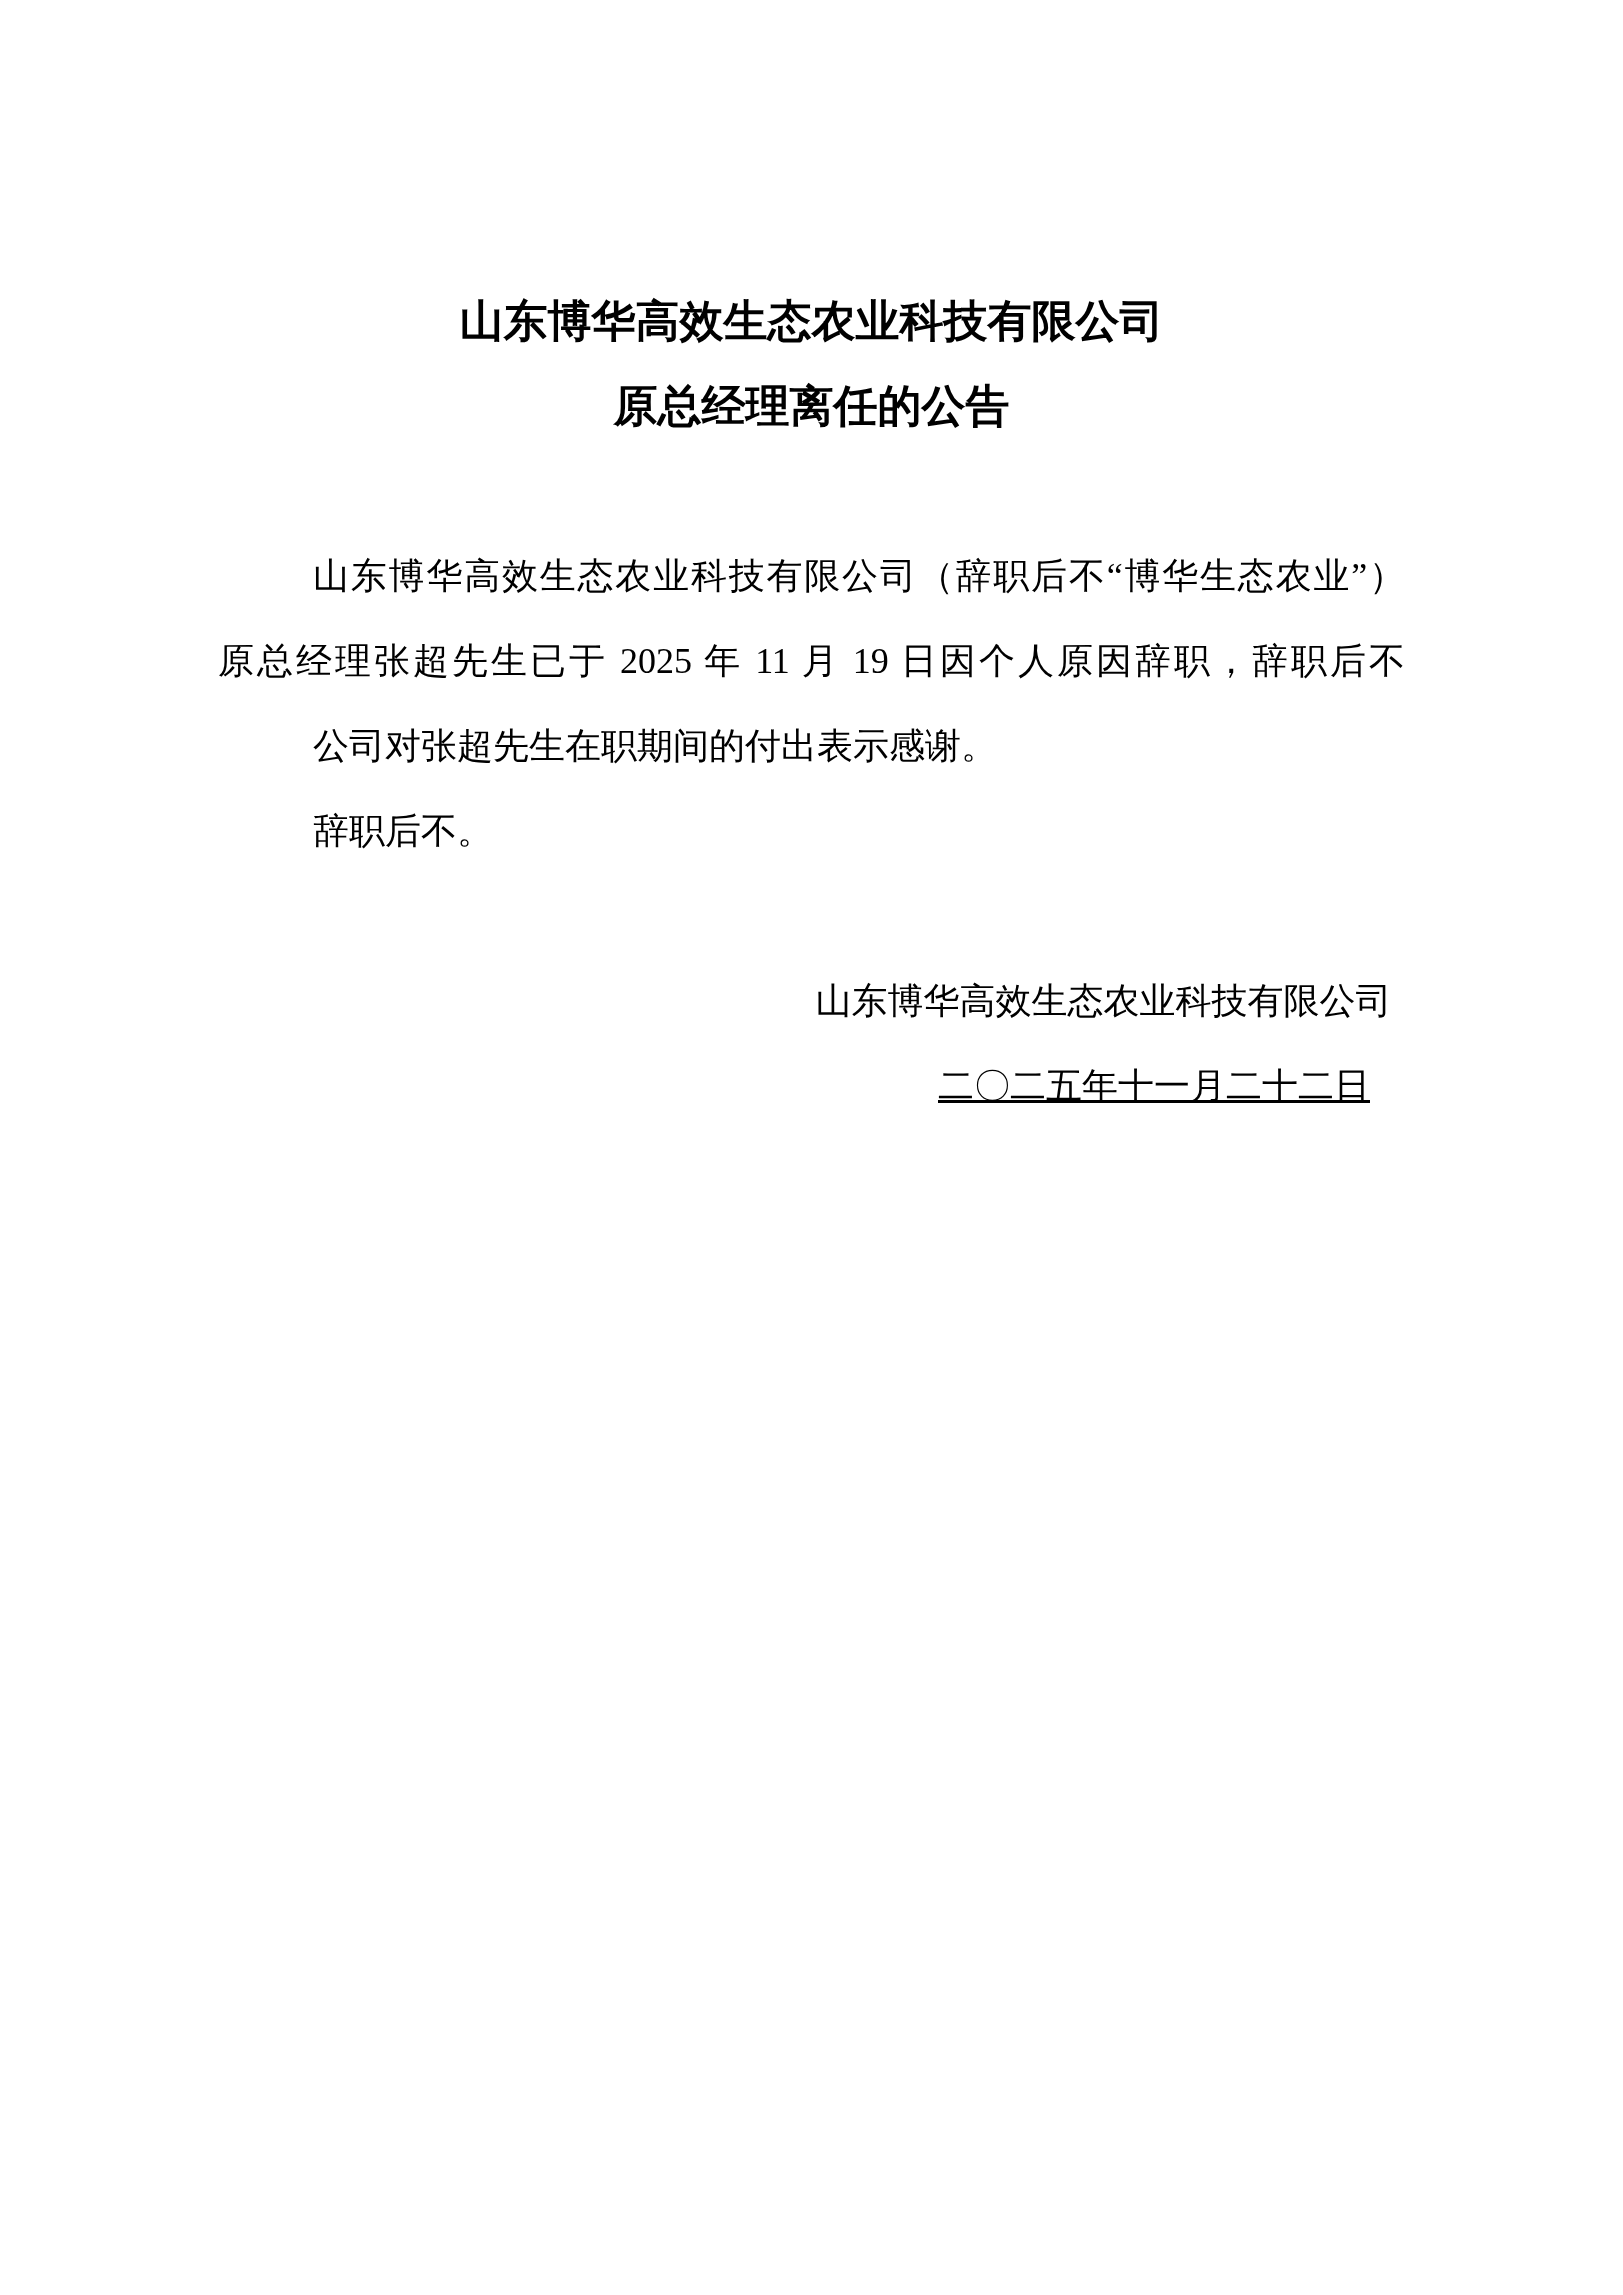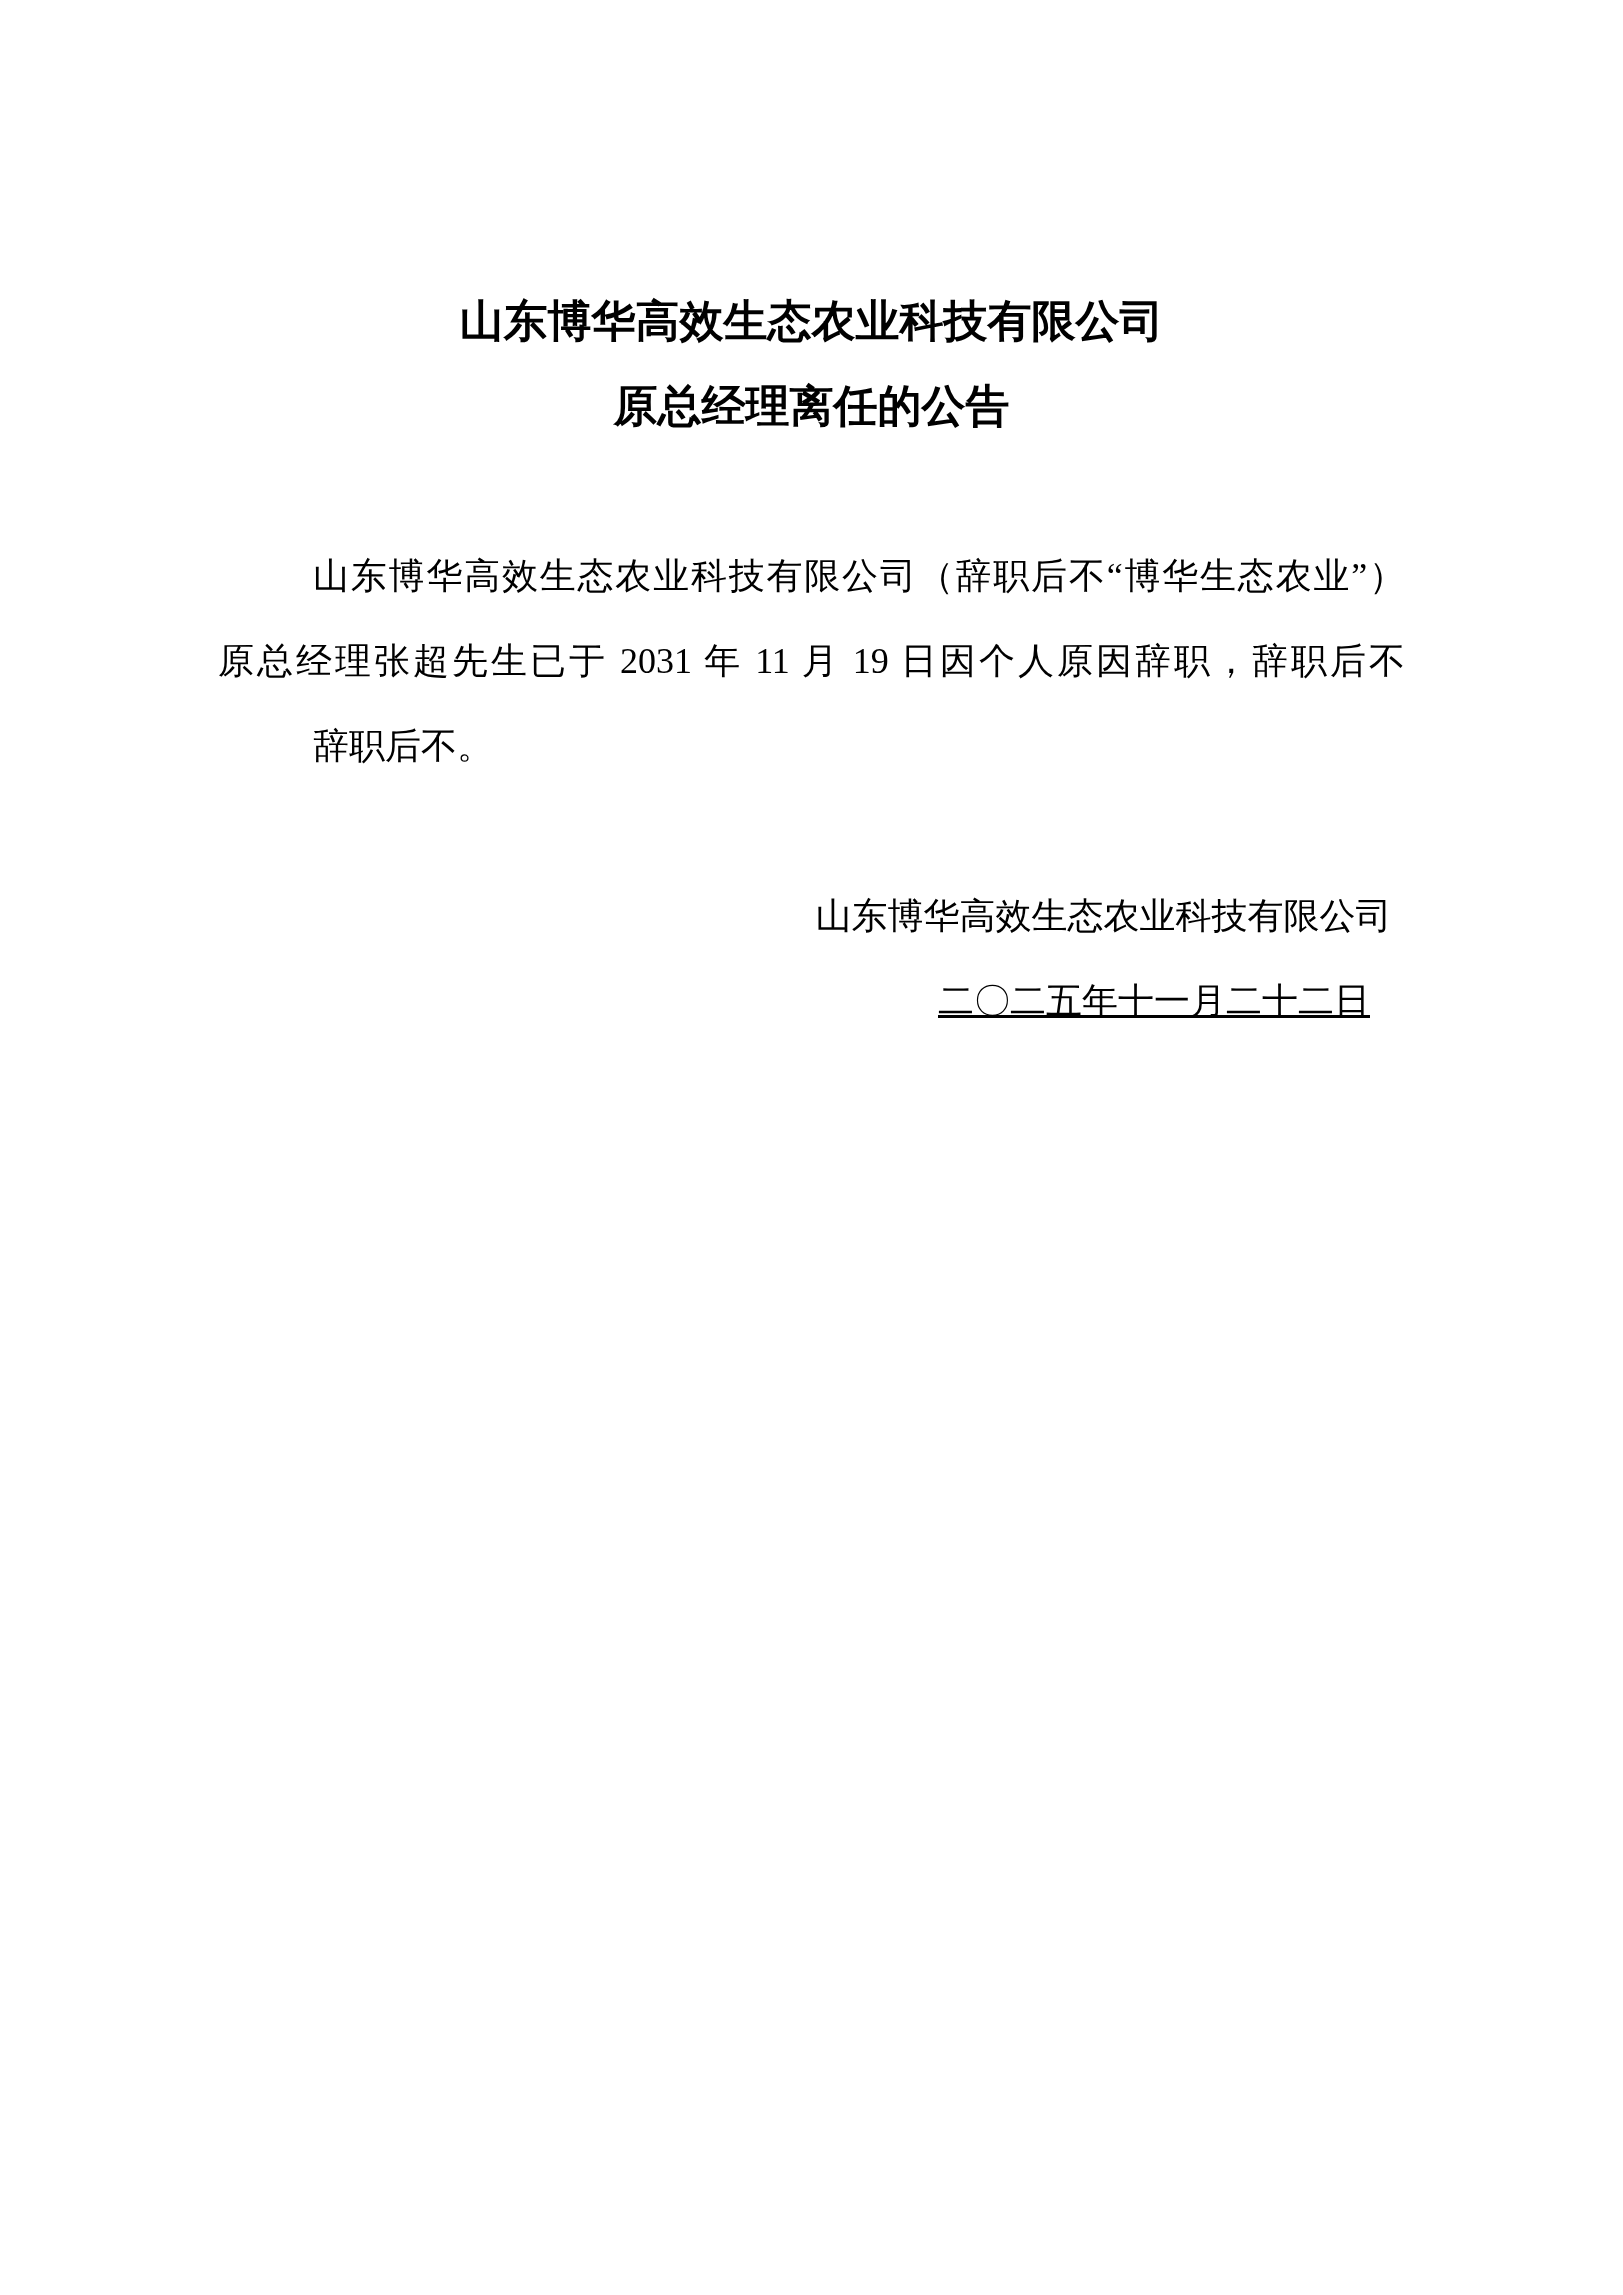--- a/index.html
+++ b/index.html
@@ -67,23 +67,24 @@
   <div class="doc">
 
     <div class="line title-line">山东博华高效生态农业科技有限公司</div>
 
     <div class="line title-line">原总经理离任的公告</div>
 
     <div class="spacer"></div>
 
     <div class="line body-line indent-first flush-both">山东博华高效生态农业科技有限公司（辞职后不“博华生态农业”）</div>
 
-    <div class="line body-line flush-both">原总经理张超先生已于 2031 年 11 月 19 日因个人原因辞职，辞职后不</div>
+    <div class="line body-line flush-both">原总经理张超先生已于 2025 年 11 月 19 日因个人原因辞职，辞职后不</div>
 
 
+    <div class="line body-line indent-first">公司对张超先生在职期间的付出表示感谢。</div>
 
     <div class="line body-line indent-first">辞职后不。</div>
 
     <div class="spacer"></div>
 
     <div class="line sig-line sig-company">山东博华高效生态农业科技有限公司</div>
 
     <div class="line sig-line sig-date">二〇二五年十一月二十二日</div>
 
   </div>

